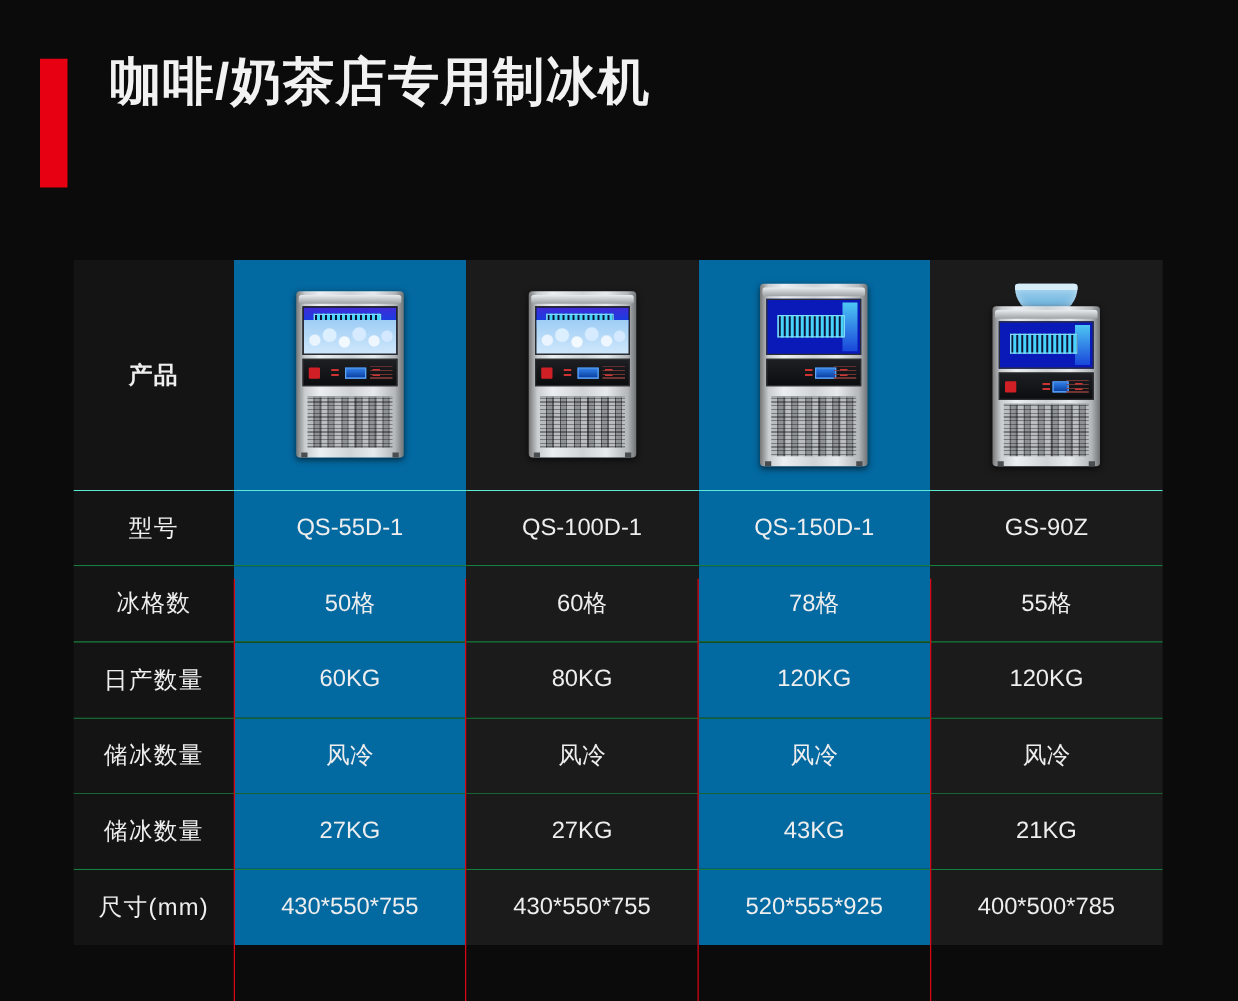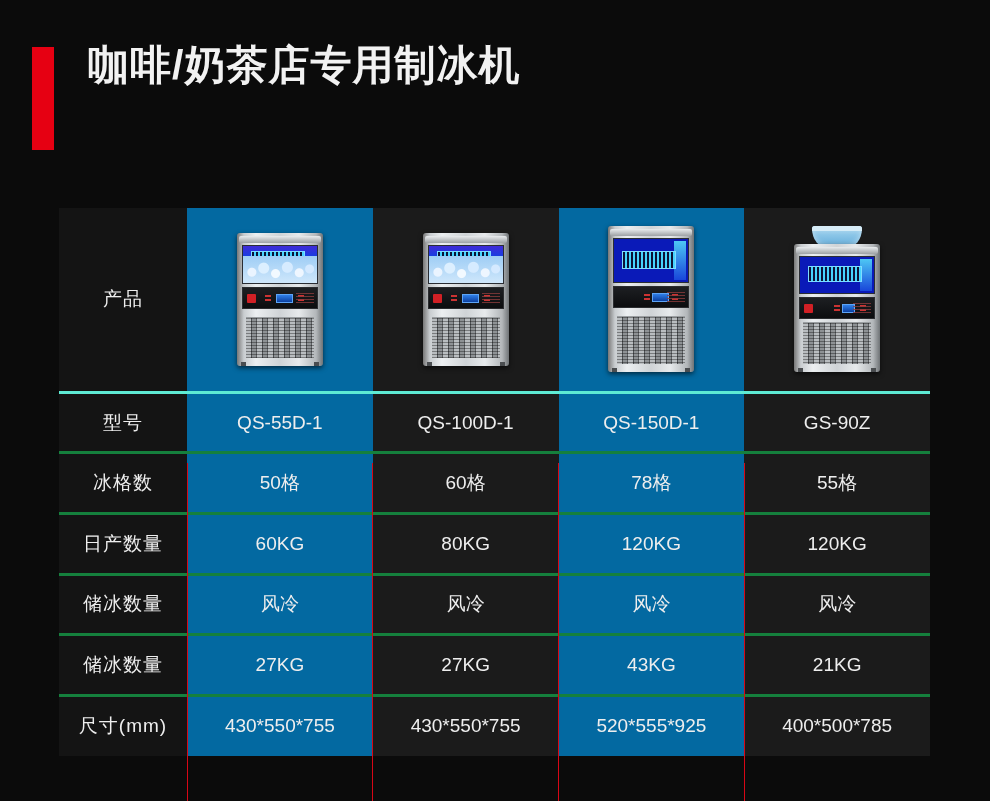--- a/index.html
+++ b/index.html
@@ -77,21 +77,21 @@
     height: 548px;
     border-collapse: collapse;
     table-layout: fixed;
   }
 
   .spec-table td {
     text-align: center;
     vertical-align: middle;
     color: #eeeeee;
     font-size: 19px;
-    border-bottom: 3px solid #15803d;
+    border-bottom: 1px solid #15803d;
     position: relative;
   }
 
   .spec-table tr:last-child td { border-bottom: none; }
 
   
   col.c-label { width: 128px; }
   col.c-prod  { width: 185.75px; }
 
   
@@ -111,21 +111,21 @@
     position: absolute;
     top: 255px;
     width: 1px;
     height: 501px;
     background: #d80716;
     z-index: 5;
     pointer-events: none;
   }
 
   
-  .img-row td { height: 152px; border-bottom: 3px solid #5eead4; }
+  .img-row td { height: 152px; border-bottom: 1px solid #5eead4; font-weight: bold; }
   .img-row .label-cell { font-size: 19px; }
 
   
   .data-row td { height: 50px; }
 
   
   .machine {
     position: relative;
     margin: 0 auto;
     width: 86px;

